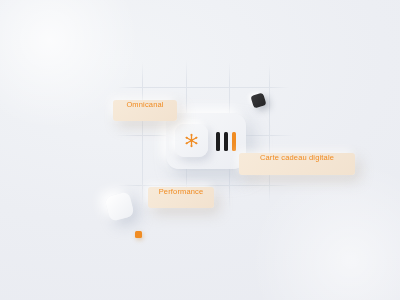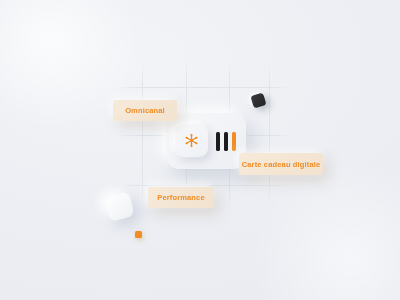--- a/index.html
+++ b/index.html
@@ -98,43 +98,43 @@
   }
   .bar {
     width: 4px;
     border-radius: 1.5px;
   }
 
   
   .pill {
     position: absolute;
     display: flex;
-    align-items: center;
+    align-items: flex-start;
     justify-content: center;
     border-radius: 3px;
     background: linear-gradient(140deg, #f7ead9 0%, #f2e2cf 100%);
     color: #f08c23;
-    font-weight: bold;
+    font-weight: normal;
     letter-spacing: 0.15px;
     white-space: nowrap;
     box-shadow:
       -3px -3px 8px rgba(255,255,255,0.70),
        5px  6px 14px rgba(176,160,140,0.30);
   }
   .pill-omnicanal {
     left: 113px;
     top: 100px;
     width: 64px;
     height: 21px;
     font-size: 7.5px;
   }
   .pill-carte {
     left: 239px;
     top: 153px;
-    width: 84px;
+    width: 116px;
     height: 22px;
     font-size: 7.5px;
   }
   .pill-performance {
     left: 148px;
     top: 187px;
     width: 66px;
     height: 21px;
     font-size: 7.5px;
   }

